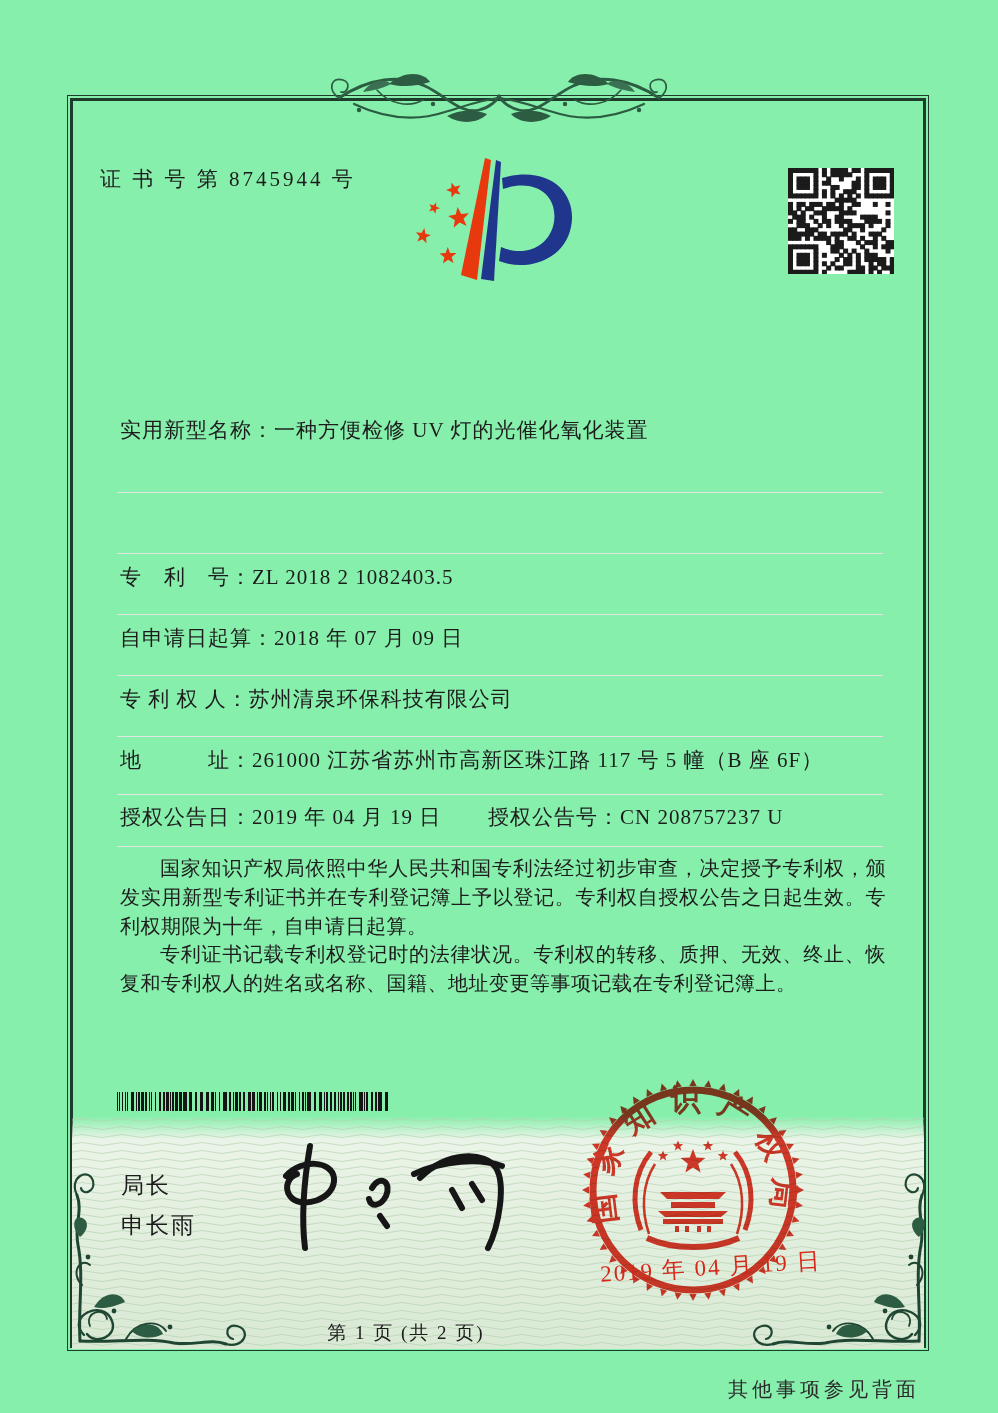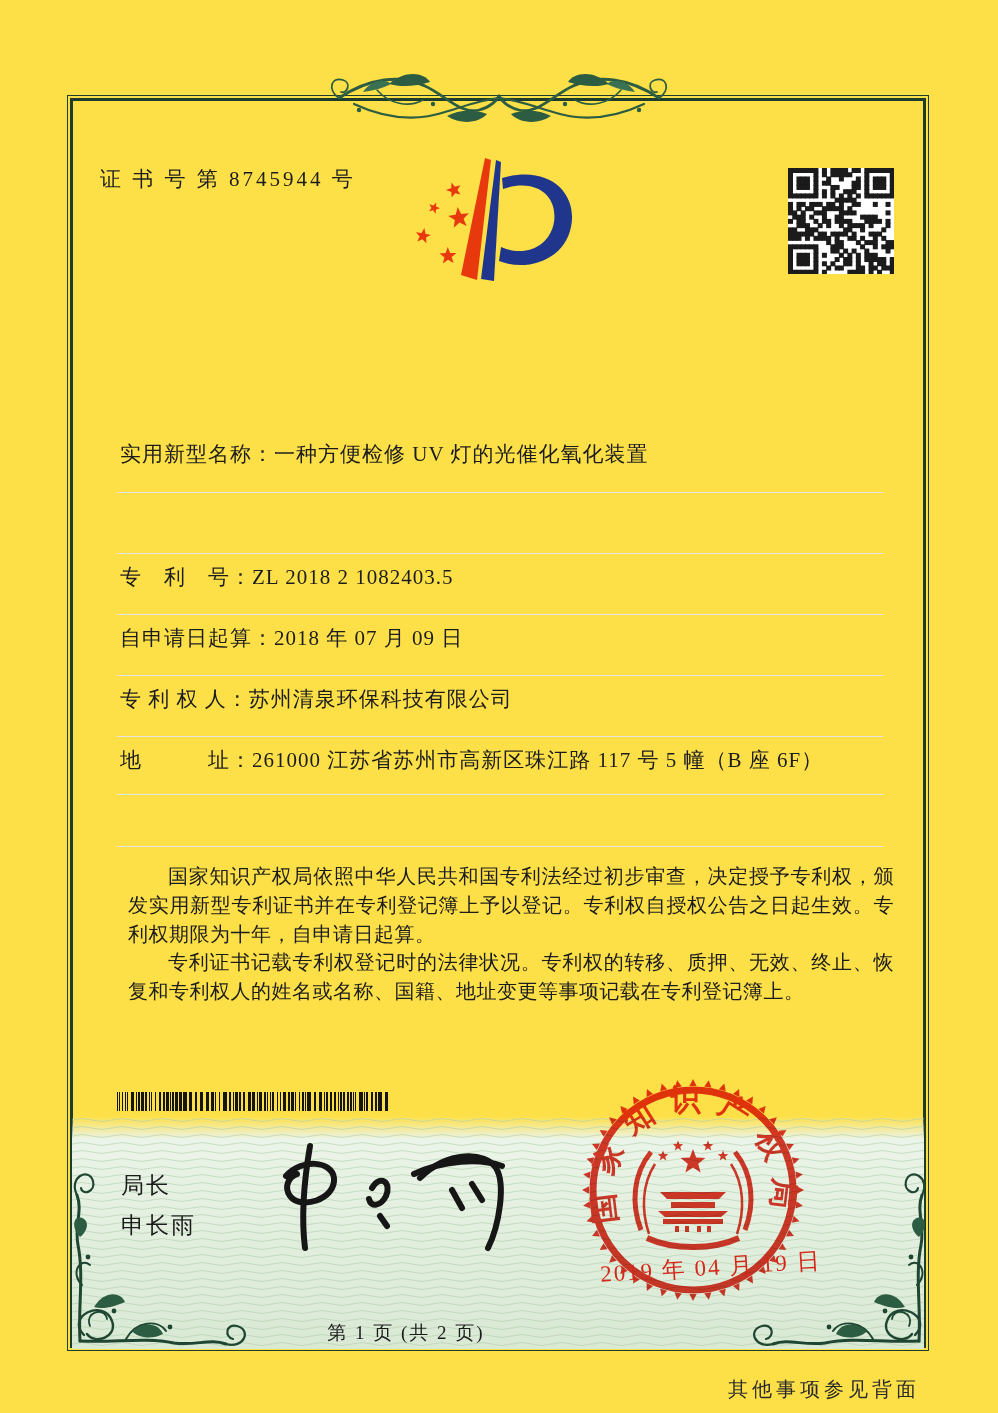--- a/index.html
+++ b/index.html
@@ -1,16 +1,16 @@
 <!DOCTYPE html>
 <html><head>
 <meta charset="utf-8">
 <style>
   html,body{margin:0;padding:0;background:#ffffff;}
-  .page{position:relative;width:998px;height:1413px;background:#fde047;overflow:hidden;
+  .page{position:relative;width:998px;height:1413px;background:#86efac;overflow:hidden;
         font-family:"Liberation Serif","DejaVu Serif",serif;color:#1c1c1c;}
 
   
   .frame{position:absolute;left:67px;top:95px;width:862px;height:1256px;
          border:1px solid #1d3c2c;box-sizing:border-box;}
   .frame::after{content:'';position:absolute;inset:2px;border:3px solid #1d3c2c;}
 
   .deco{position:absolute;pointer-events:none;}
 
   
@@ -26,21 +26,21 @@
          font-size:47px;font-weight:bold;letter-spacing:13px;color:#151515;}
 
   
   .row{position:absolute;left:120px;width:770px;font-size:21px;letter-spacing:1px;white-space:nowrap;}
   .row .lbl{color:#1c1c1c;}
   .row .val{color:#1c1c1c;}
   .pair2{position:absolute;left:368px;top:0;}
   .rule{position:absolute;left:117px;width:766px;height:1px;background:#e4e4e2;}
 
   
-  .para{position:absolute;left:117px;width:766px;margin:11px;font-size:20px;line-height:29px;
+  .para{position:absolute;left:117px;width:766px;margin:3px;font-size:20px;line-height:29px;
         text-align:justify;text-indent:2em;letter-spacing:0.5px;}
   .p1{top:851px;}
   .p2{top:937px;}
 
   
   .barcode{position:absolute;left:117px;top:1092px;}
   .director-label{position:absolute;left:121px;top:1170px;font-size:23px;letter-spacing:2px;}
   .director-name{position:absolute;left:121px;top:1210px;font-size:23px;letter-spacing:2px;}
   .signature{position:absolute;left:252px;top:1126px;}
   .seal{position:absolute;left:577px;top:1074px;mix-blend-mode:multiply;opacity:.93;}
@@ -462,34 +462,40 @@
       <rect x="59.36" y="101.76" width="5" height="5" fill="#1b1b1b"></rect>
       <rect x="63.60" y="101.76" width="5" height="5" fill="#1b1b1b"></rect>
       <rect x="67.84" y="101.76" width="5" height="5" fill="#1b1b1b"></rect>
       <rect x="72.08" y="101.76" width="5" height="5" fill="#1b1b1b"></rect>
       <rect x="80.56" y="101.76" width="5" height="5" fill="#1b1b1b"></rect>
       <rect x="89.04" y="101.76" width="5" height="5" fill="#1b1b1b"></rect>
       <rect x="101.76" y="101.76" width="5" height="5" fill="#1b1b1b"></rect>
     </svg>
 
 
-  <div class="row" style="top:440px">
+  <div class="row" style="top:416px">
     <span class="lbl">实用新型名称：</span><span class="val">一种方便检修 UV 灯的光催化氧化装置</span>
   </div>
   <div class="row" style="top:563px">
     <span class="lbl">专　利　号：</span><span class="val">ZL 2018 2 1082403.5</span>
   </div>
   <div class="row" style="top:624px">
     <span class="lbl">自申请日起算：</span><span class="val">2018 年 07 月 09 日</span>
   </div>
   <div class="row" style="top:685px">
     <span class="lbl">专 利 权 人：</span><span class="val">苏州清泉环保科技有限公司</span>
   </div>
   <div class="row" style="top:746px">
     <span class="lbl">地　　　址：</span><span class="val">261000 江苏省苏州市高新区珠江路 117 号 5 幢（B 座 6F）</span>
+  </div>
+  <div class="row" style="top:803px">
+    <span class="lbl">授权公告日：</span><span class="val">2019 年 04 月 19 日</span>
+    <span class="pair2">
+      <span class="lbl">授权公告号：</span><span class="val">CN 208757237 U</span>
+    </span>
   </div>
 
   <div class="rule" style="top:492px"></div>
   <div class="rule" style="top:553px"></div>
   <div class="rule" style="top:614px"></div>
   <div class="rule" style="top:675px"></div>
   <div class="rule" style="top:736px"></div>
   <div class="rule" style="top:794px"></div>
   <div class="rule" style="top:846px"></div>
 

